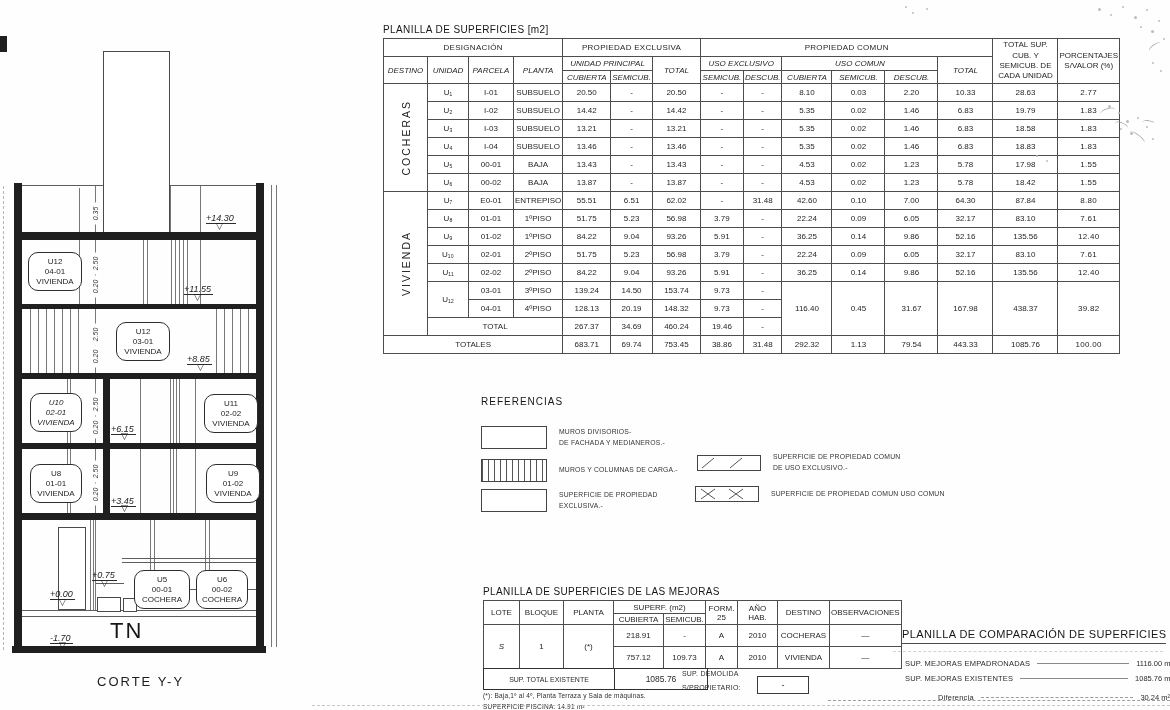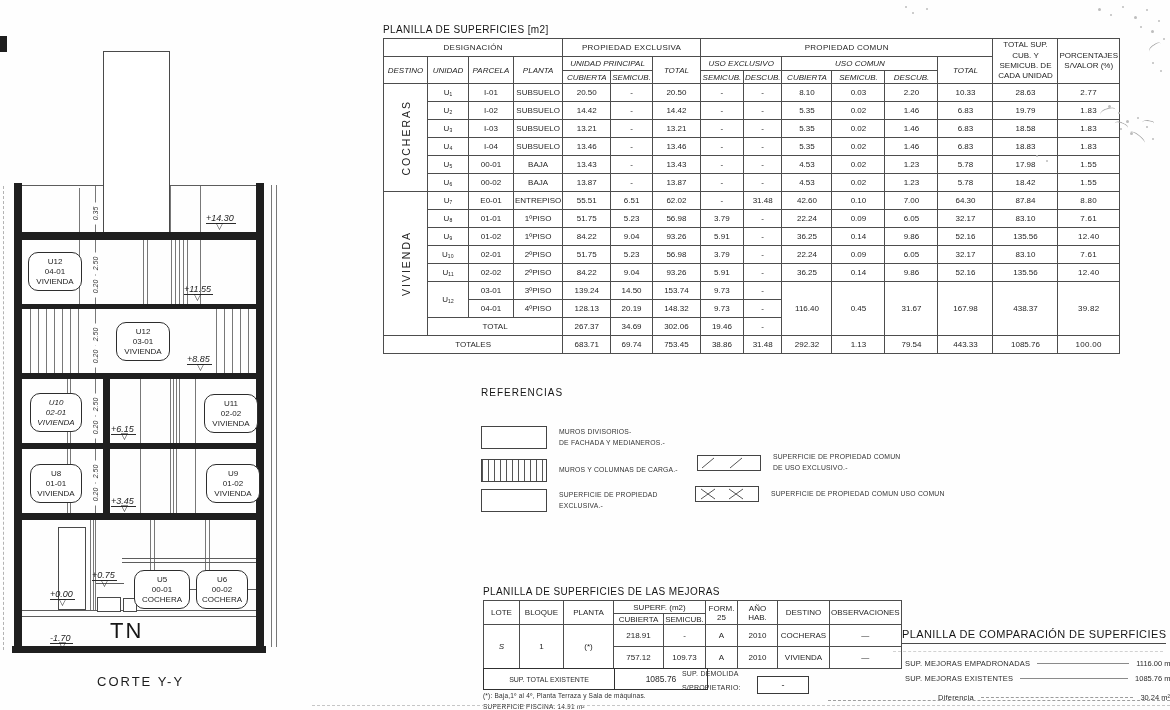--- a/index.html
+++ b/index.html
@@ -481,21 +481,21 @@
           <td class="dcell">128.13</td>
           <td class="dcell">20.19</td>
           <td class="dcell">148.32</td>
           <td class="dcell">9.73</td>
           <td class="dcell">-</td>
         </tr>
         <tr>
           <td class="dcell" colspan="3">TOTAL</td>
           <td class="dcell">267.37</td>
           <td class="dcell">34.69</td>
-          <td class="dcell">302.06</td>
+          <td class="dcell">460.24</td>
           <td class="dcell">19.46</td>
           <td class="dcell">-</td>
         </tr>
         <tr>
           <td class="dcell" colspan="4">TOTALES</td>
           <td class="dcell">683.71</td>
           <td class="dcell">69.74</td>
           <td class="dcell">753.45</td>
           <td class="dcell">38.86</td>
           <td class="dcell">31.48</td>
@@ -503,21 +503,21 @@
           <td class="dcell">1.13</td>
           <td class="dcell">79.54</td>
           <td class="dcell">443.33</td>
           <td class="dcell">1085.76</td>
           <td class="porc">100.00</td>
         </tr>
       </tbody>
     </table>
 
   <div>
-    <div class="sec-title" style="left:481px;top:387px;letter-spacing:1px;">REFERENCIAS</div>
+    <div class="sec-title" style="left:481px;top:396px;letter-spacing:1px;">REFERENCIAS</div>
     <div id="legend">
         <div class="leg-item" style="left: 481px; top: 426px;">
           <div class="sw sw-big"></div>
           <div class="leg-label">
             <div>MUROS DIVISORIOS-</div>
             <div>DE FACHADA Y MEDIANEROS.-</div>
           </div>
         </div>
         <div class="leg-item" style="left: 481px; top: 459px;">
           <div class="sw sw-big sw-vh"></div>

